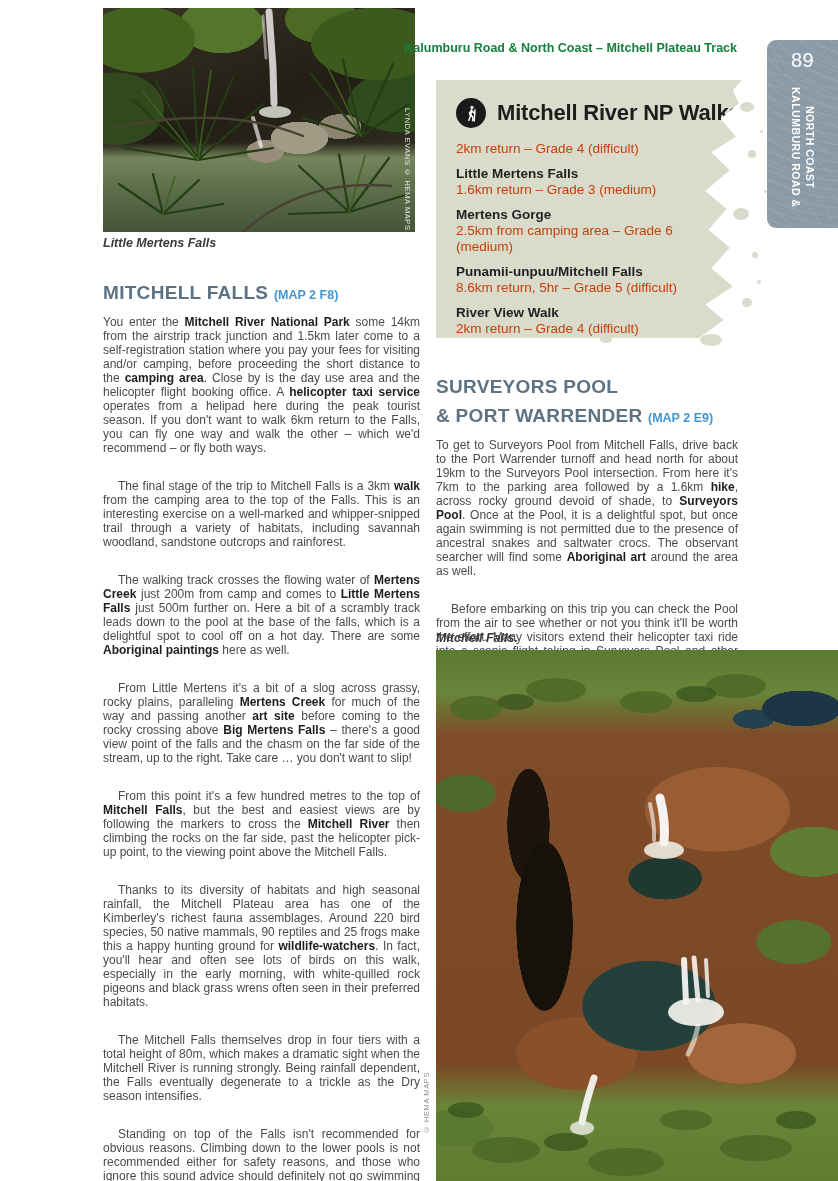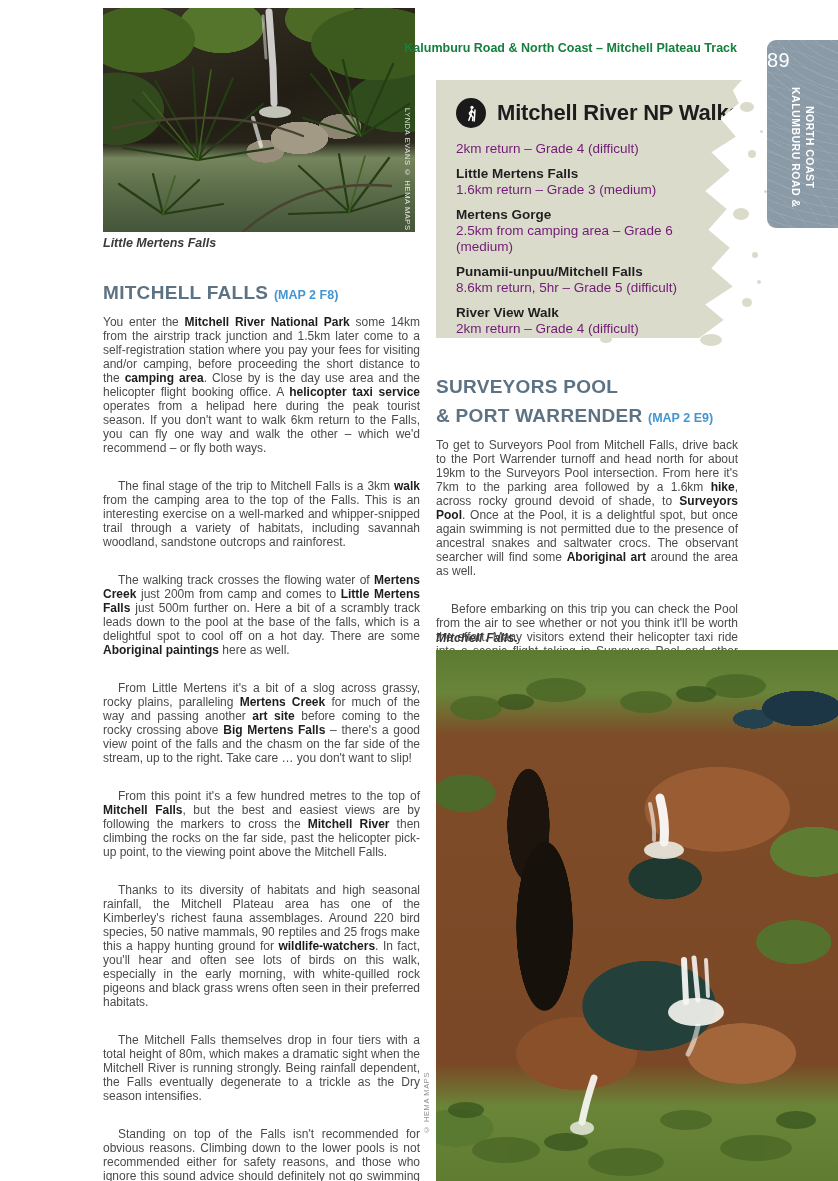--- a/index.html
+++ b/index.html
@@ -62,26 +62,26 @@
   .walks-box{position:absolute;left:436px;top:80px;width:306px;height:258px;background:#dbdbcb;
     padding:18px 0 0 20px;box-sizing:border-box;
     clip-path:polygon(0 0,100% 0,97% 4%,99% 9%,93% 15%,98% 22%,90% 28%,96% 35%,88% 43%,
       95% 50%,89% 58%,96% 65%,90% 73%,97% 80%,88% 87%,94% 93%,86% 100%,0 100%);}
   .walks-title-row{display:flex;align-items:center;gap:11px;margin-bottom:13px;}
   .walk-icon{width:30px;height:30px;border-radius:50%;background:#1a1a1a;flex:0 0 30px;
              display:flex;align-items:center;justify-content:center;}
   .walks-title{font-size:22px;font-weight:bold;letter-spacing:-.2px;color:#1d1d1d;}
   .walk{margin-bottom:9px;width:252px;}
   .walk-name{font-size:13.5px;font-weight:bold;color:#1f1f1f;line-height:16px;}
-  .walk-detail{font-size:13.5px;color:#701a75;line-height:16px;}
+  .walk-detail{font-size:13.5px;color:#c2410c;line-height:16px;}
   .blob{position:absolute;background:#dbdbcb;border-radius:50%;}
 
   
   .side-tab{position:absolute;left:767px;top:40px;width:71px;height:188px;background:#8a9aa7;
-    border-radius:9px 0 0 9px;display:flex;flex-direction:column;
+    border-radius:9px 0 0 9px;display:flex;flex-direction:column;align-items:center;
     background-image:
       repeating-radial-gradient(circle at 130% -30%, rgba(255,255,255,.10) 0 1px, rgba(0,0,0,0) 1px 9px),
       repeating-radial-gradient(circle at -40% 120%, rgba(255,255,255,.07) 0 1px, rgba(0,0,0,0) 1px 13px);}
   .page-num{margin-top:9px;font-size:20px;color:#fff;letter-spacing:.5px;}
   .tab-vert{flex:1;display:flex;align-items:center;justify-content:center;margin:6px 0 12px 0;}
   .tab-vert-inner{writing-mode:vertical-lr;font-size:10.5px;font-weight:bold;color:#fff;
     letter-spacing:.5px;line-height:14px;text-align:center;white-space:pre-line;}
 </style>
 </head>
 <body>

